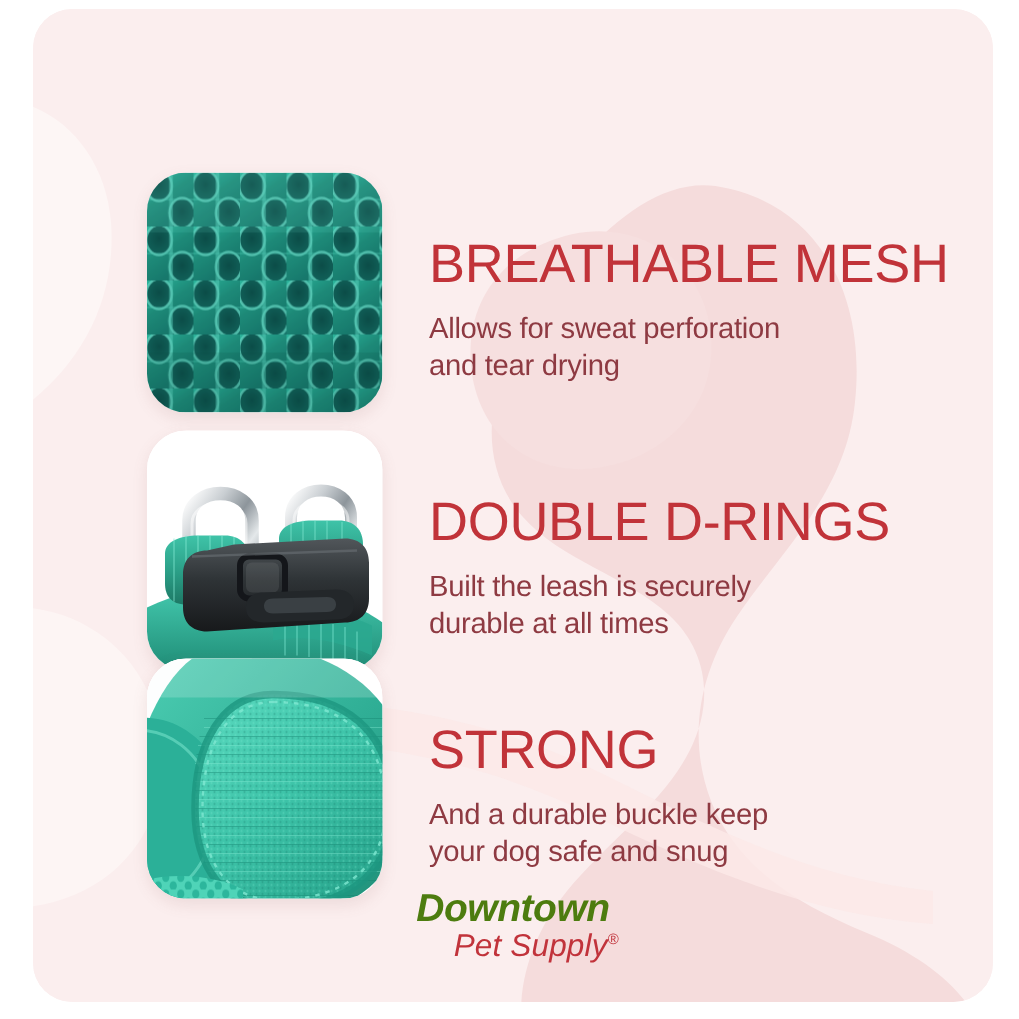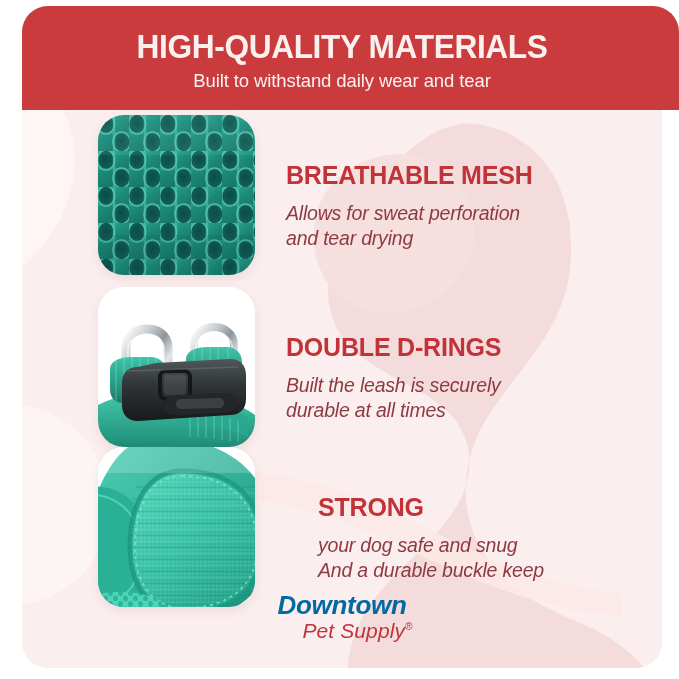--- a/index.html
+++ b/index.html
@@ -96,74 +96,73 @@
   .feature {
     position: absolute;
     left: 0;
     width: 640px;
     height: 170px;
     display: flex;
     align-items: center;
   }
   .feature-0 { top: 0px; }
   .feature-1 { top: 172px; align-items: center; }
-  .feature-2 { top: 332px; gap: 32px; }
+  .feature-2 { top: 324px; }
 
   .thumb {
     position: relative;
     width: 157px;
     height: 160px;
     margin-left: 76px;
     border-radius: 26px;
     overflow: hidden;
     background: #ffffff;
     box-shadow: 0 4px 10px rgba(150, 90, 95, 0.13);
     flex: 0 0 auto;
   }
   .thumb svg { display: block; width: 100%; height: 100%; }
 
   .feature-text {
     margin-left: 31px;
     flex: 1 1 auto;
     padding-right: 10px;
   }
   .feature-title {
-    font-size: 25px;
-    font-weight: 700;
+    font-size: 36px;
+    font-weight: 400;
     color: #c13339;
     letter-spacing: -0.2px;
     text-transform: uppercase;
     line-height: 1.1;
     white-space: nowrap;
     margin-top: 23px;
   }
   .feature-desc {
     margin-top: 12px;
     font-size: 19.5px;
     font-weight: 400;
     color: #8e3a42;
     line-height: 1.28;
     letter-spacing: -0.2px;
-    font-style: italic;
   }
 
   
   .logo {
     position: absolute;
     left: 22px;
     top: 592px;
     width: 640px;
     text-align: center;
     z-index: 6;
   }
   .logo-top {
     font-size: 26px;
     font-weight: 700;
     font-style: italic;
-    color: #0369a1;
+    color: #4d7c0f;
     letter-spacing: -0.3px;
     line-height: 1.0;
   }
   .logo-bottom {
     margin-top: 2px;
     font-size: 21px;
     font-weight: 400;
     font-style: italic;
     color: #c1333b;
     letter-spacing: 0.1px;
@@ -206,26 +205,20 @@
         <path d="M-30,400 C20,392 62,420 78,458 C96,500 86,548 52,576
                  C20,602 -28,606 -60,590 L-60,400 Z" fill="#fdf5f4"></path>
 
         <path d="M120,470 C200,452 300,470 380,510 C452,546 520,580 600,588
                  L600,610 C516,604 444,572 370,536 C296,500 202,480 120,494 Z" fill="#fbe9e8" opacity="0.85"></path>
       </g>
     </svg>
 
   </div>
 
-  <div class="header">
-    <div class="header-inner">
-      <div class="title">HIGH-QUALITY MATERIALS</div>
-      <div class="subtitle">Built to withstand daily wear and tear</div>
-    </div>
-  </div>
 
   <div class="features">
 
     <div class="feature feature-0">
       <div class="thumb">
         <svg viewBox="0 0 157 160" preserveAspectRatio="xMidYMid slice">
           <defs>
             <linearGradient id="meshBg" x1="0" y1="0" x2="0.6" y2="1">
               <stop offset="0%" stop-color="#2fbfa4"></stop>
               <stop offset="50%" stop-color="#1f8f7c"></stop>
@@ -419,22 +412,22 @@
                    C55,161 37,137 37,100 C37,59 53,29 84,29 Z" fill="none" stroke="#7fe9d2" stroke-width="1.6" stroke-dasharray="3 4" opacity="0.8"></path>
 
           <path d="M-10,150 C14,142 44,144 64,154 L64,176 L-10,176 Z" fill="url(#meshPat2)"></path>
 
           <rect x="0" y="0" width="157" height="26" fill="#ffffff" opacity="0.18"></rect>
         </svg>
       </div>
       <div class="feature-text">
         <div class="feature-title">STRONG</div>
         <div class="feature-desc">
+          <div>And a durable buckle keep</div>
           <div>your dog safe and snug</div>
-          <div>And a durable buckle keep</div>
         </div>
       </div>
     </div>
 
   </div>
 
   <div class="logo">
     <div class="logo-top">Downtown</div>
     <div class="logo-bottom">
       <span>Pet Supply</span><span class="reg">®</span>

